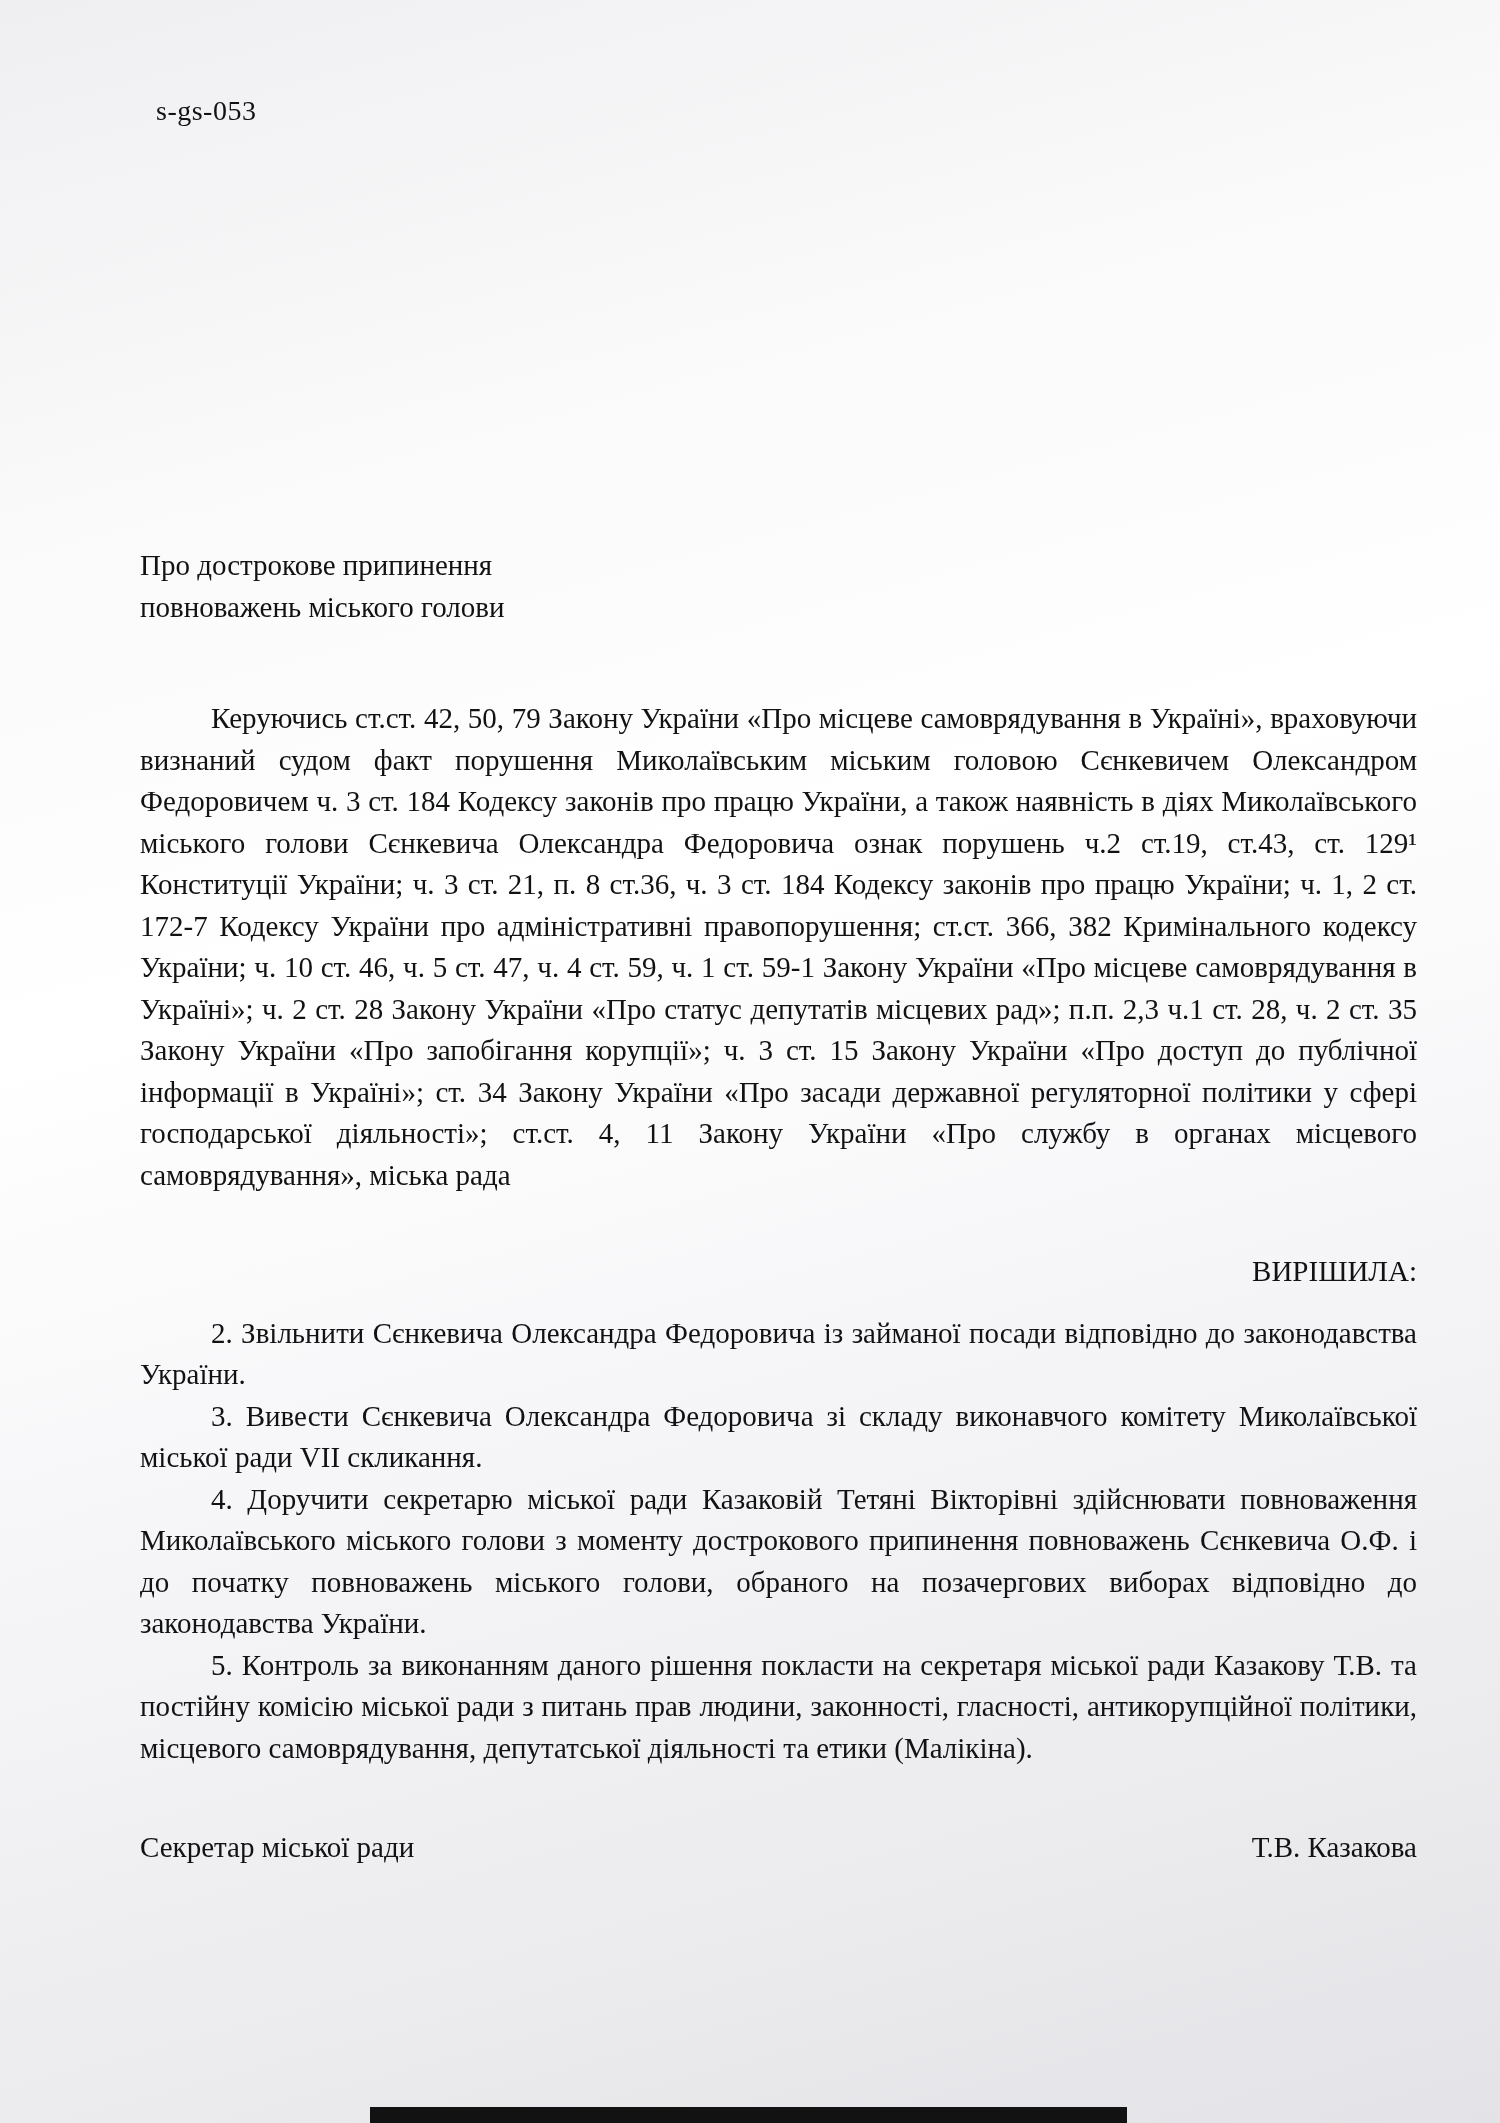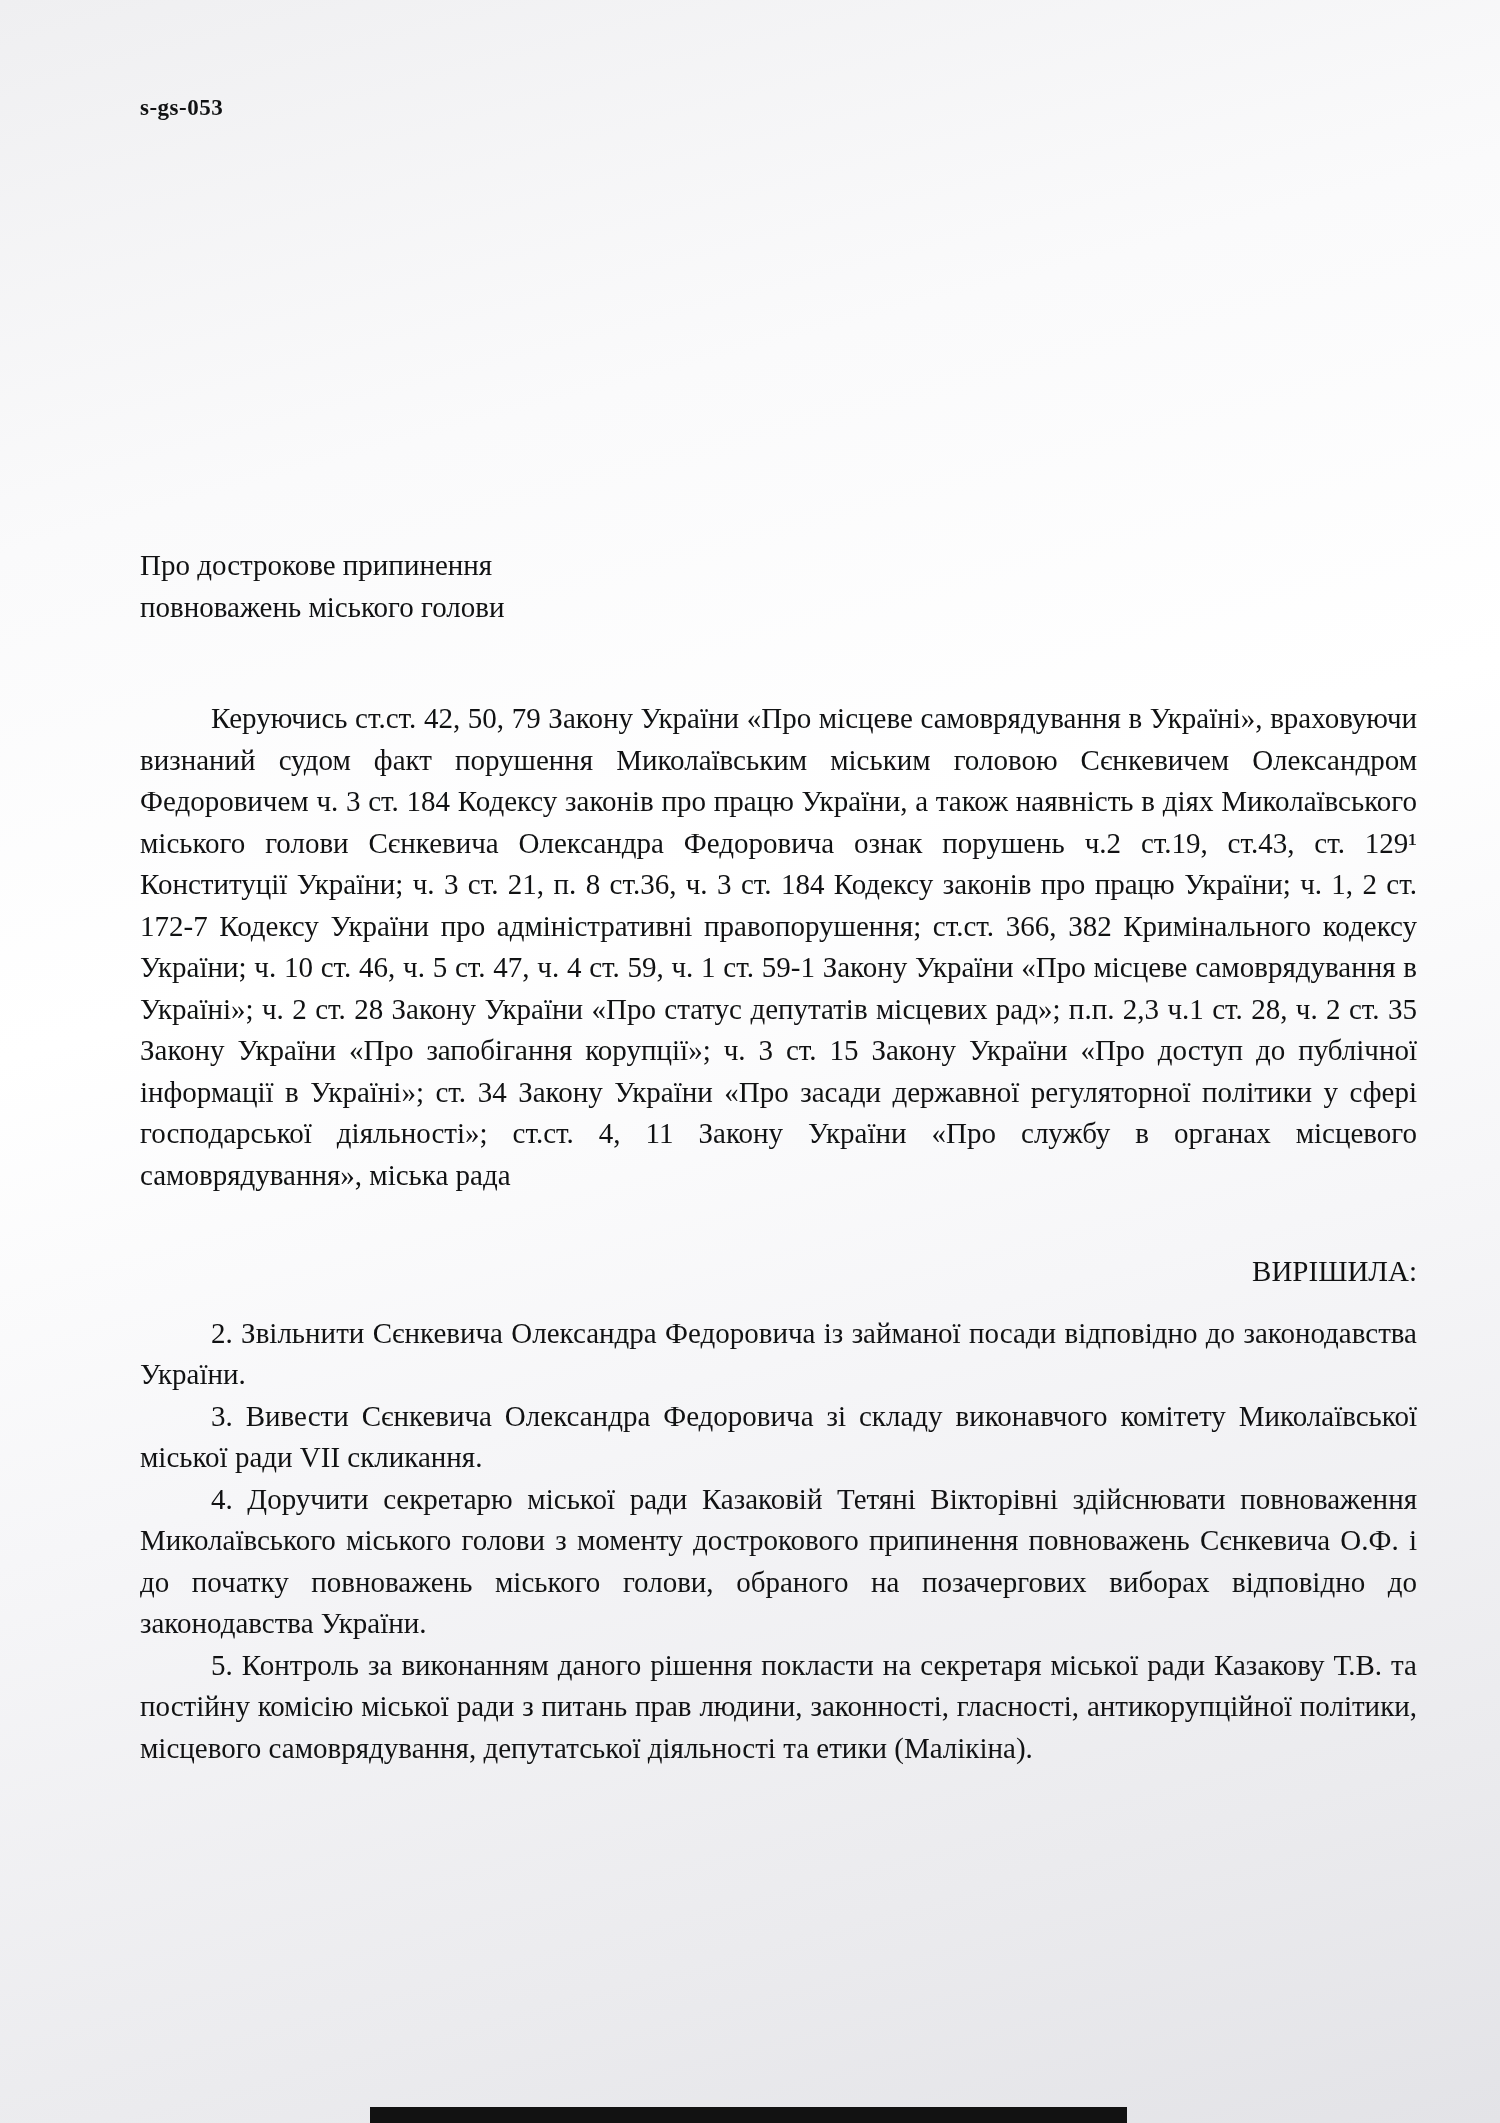--- a/index.html
+++ b/index.html
@@ -16,25 +16,24 @@
     background: linear-gradient(165deg,
       #efeff1 0%,
       #fafafb 22%,
       #ffffff 42%,
       #f6f6f8 62%,
       #ebebee 85%,
       #e3e3e7 100%);
   }
   .doc-code {
     position: absolute;
-    left: 140px;
+    left: 156px;
     top: 95px;
-    font-size: 23px;
+    font-size: 28px;
     letter-spacing: 0.5px;
-    font-weight: bold;
   }
   .content {
     position: absolute;
     left: 140px;
     top: 545px;
     width: 1277px;
     font-size: 29px;
     line-height: 41.5px;
   }
   .title-block {
@@ -88,16 +87,20 @@
 
   <div class="resolution-heading">ВИРІШИЛА:</div>
 
   <div class="items">
     <p class="resolution-item">2. Звільнити Сєнкевича Олександра Федоровича із займаної посади відповідно до законодавства України.</p>
     <p class="resolution-item">3. Вивести Сєнкевича Олександра Федоровича зі складу виконавчого комітету Миколаївської міської ради VII скликання.</p>
     <p class="resolution-item">4. Доручити секретарю міської ради Казаковій Тетяні Вікторівні здійснювати повноваження Миколаївського міського голови з моменту дострокового припинення повноважень Сєнкевича О.Ф. і до початку повноважень міського голови, обраного на позачергових виборах відповідно до законодавства України.</p>
     <p class="resolution-item">5. Контроль за виконанням даного рішення покласти на секретаря міської ради Казакову Т.В. та постійну комісію міської ради з питань прав людини, законності, гласності, антикорупційної політики, місцевого самоврядування, депутатської діяльності та етики (Малікіна).</p>
   </div>
 
+  <div class="signature-row">
+    <span>Секретар міської ради</span>
+    <span>Т.В. Казакова</span>
+  </div>
 
 </div>
 
 <div class="bottom-bar"></div>
 
 </body></html>

